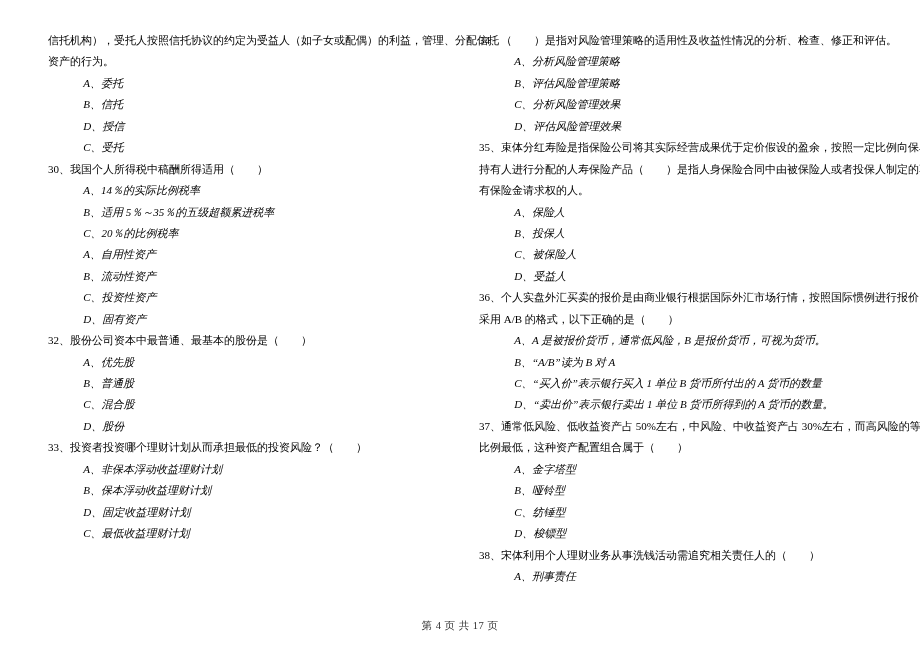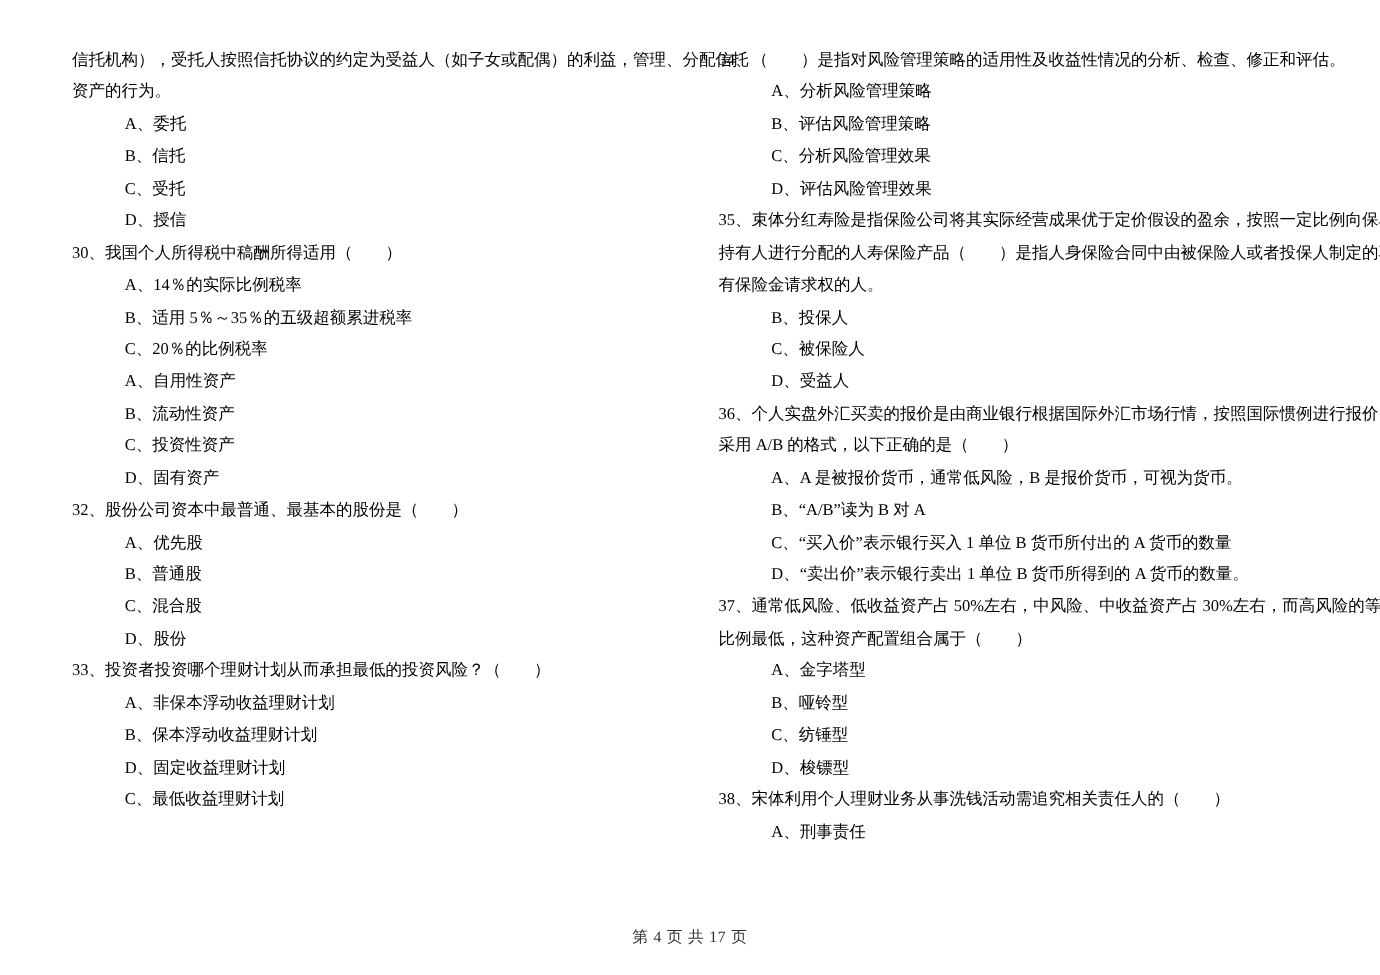--- a/index.html
+++ b/index.html
@@ -17,43 +17,43 @@
       display: flex;
       padding: 30px 48px 0 48px;
       gap: 38px;
     }
     .col {
       flex: 1;
       min-width: 0;
     }
     .line { white-space: nowrap; }
     .stem { }
-    .opt { padding-left: 3.2em; }
+    .opt { padding-left: 3.2em; font-style: italic; }
     .footer {
       position: absolute;
       bottom: 14px;
       left: 0;
       width: 100%;
       text-align: center;
       font-size: 10.5px;
       color: #333;
       letter-spacing: 0.5px;
     }
   </style>
 </head>
 <body>
 
 <div class="page">
   <div class="col">
     <div class="line stem">信托机构），受托人按照信托协议的约定为受益人（如子女或配偶）的利益，管理、分配信托</div>
     <div class="line stem">资产的行为。</div>
     <div class="line opt">A、委托</div>
     <div class="line opt">B、信托</div>
+    <div class="line opt">D、授信</div>
     <div class="line opt">C、受托</div>
-    <div class="line opt">D、授信</div>
 
     <div class="line stem">30、我国个人所得税中稿酬所得适用（　　）</div>
     <div class="line opt">A、14％的实际比例税率</div>
     <div class="line opt">B、适用 5％～35％的五级超额累进税率</div>
     <div class="line opt">C、20％的比例税率</div>
 
     <div class="line opt">A、自用性资产</div>
     <div class="line opt">B、流动性资产</div>
     <div class="line opt">C、投资性资产</div>
     <div class="line opt">D、固有资产</div>
@@ -74,20 +74,21 @@
   <div class="col">
     <div class="line stem">34、（　　）是指对风险管理策略的适用性及收益性情况的分析、检查、修正和评估。</div>
     <div class="line opt">A、分析风险管理策略</div>
     <div class="line opt">B、评估风险管理策略</div>
     <div class="line opt">C、分析风险管理效果</div>
     <div class="line opt">D、评估风险管理效果</div>
 
     <div class="line stem">35、束体分红寿险是指保险公司将其实际经营成果优于定价假设的盈余，按照一定比例向保单</div>
     <div class="line stem">持有人进行分配的人寿保险产品（　　）是指人身保险合同中由被保险人或者投保人制定的享</div>
     <div class="line stem">有保险金请求权的人。</div>
+    <div class="line opt">A、保险人</div>
     <div class="line opt">B、投保人</div>
     <div class="line opt">C、被保险人</div>
     <div class="line opt">D、受益人</div>
 
     <div class="line stem">36、个人实盘外汇买卖的报价是由商业银行根据国际外汇市场行情，按照国际惯例进行报价，</div>
     <div class="line stem">采用 A/B 的格式，以下正确的是（　　）</div>
     <div class="line opt">A、A 是被报价货币，通常低风险，B 是报价货币，可视为货币。</div>
     <div class="line opt">B、“A/B”读为 B 对 A</div>
     <div class="line opt">C、“买入价”表示银行买入 1 单位 B 货币所付出的 A 货币的数量</div>
     <div class="line opt">D、“卖出价”表示银行卖出 1 单位 B 货币所得到的 A 货币的数量。</div>

